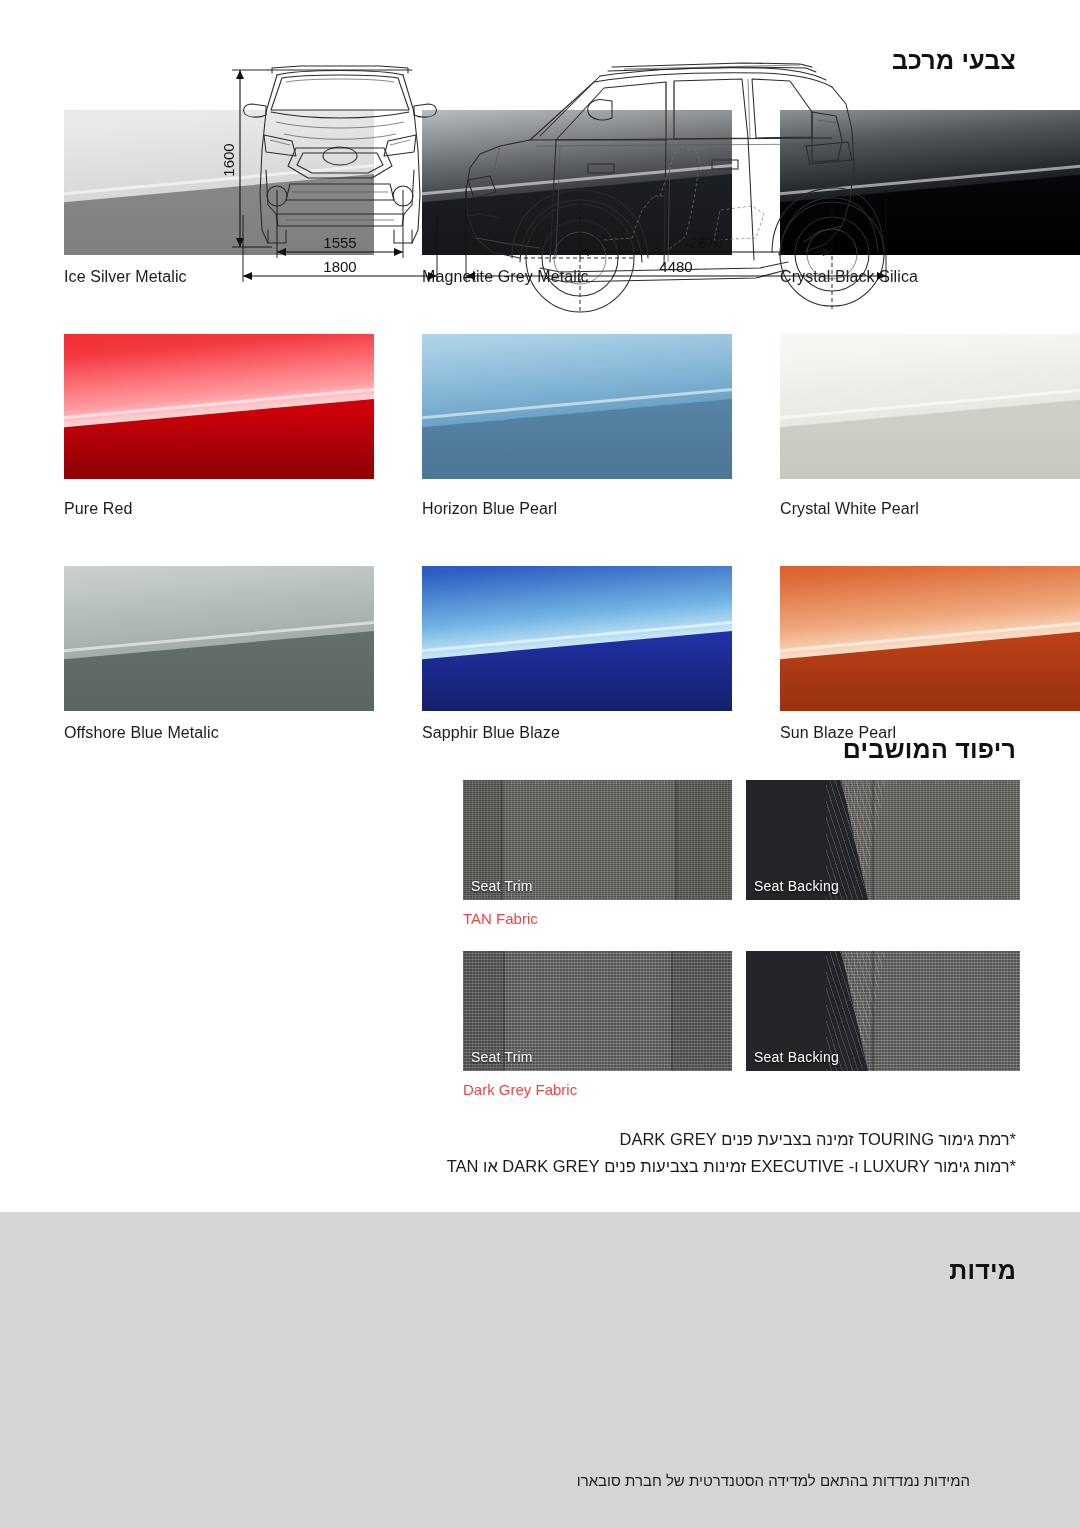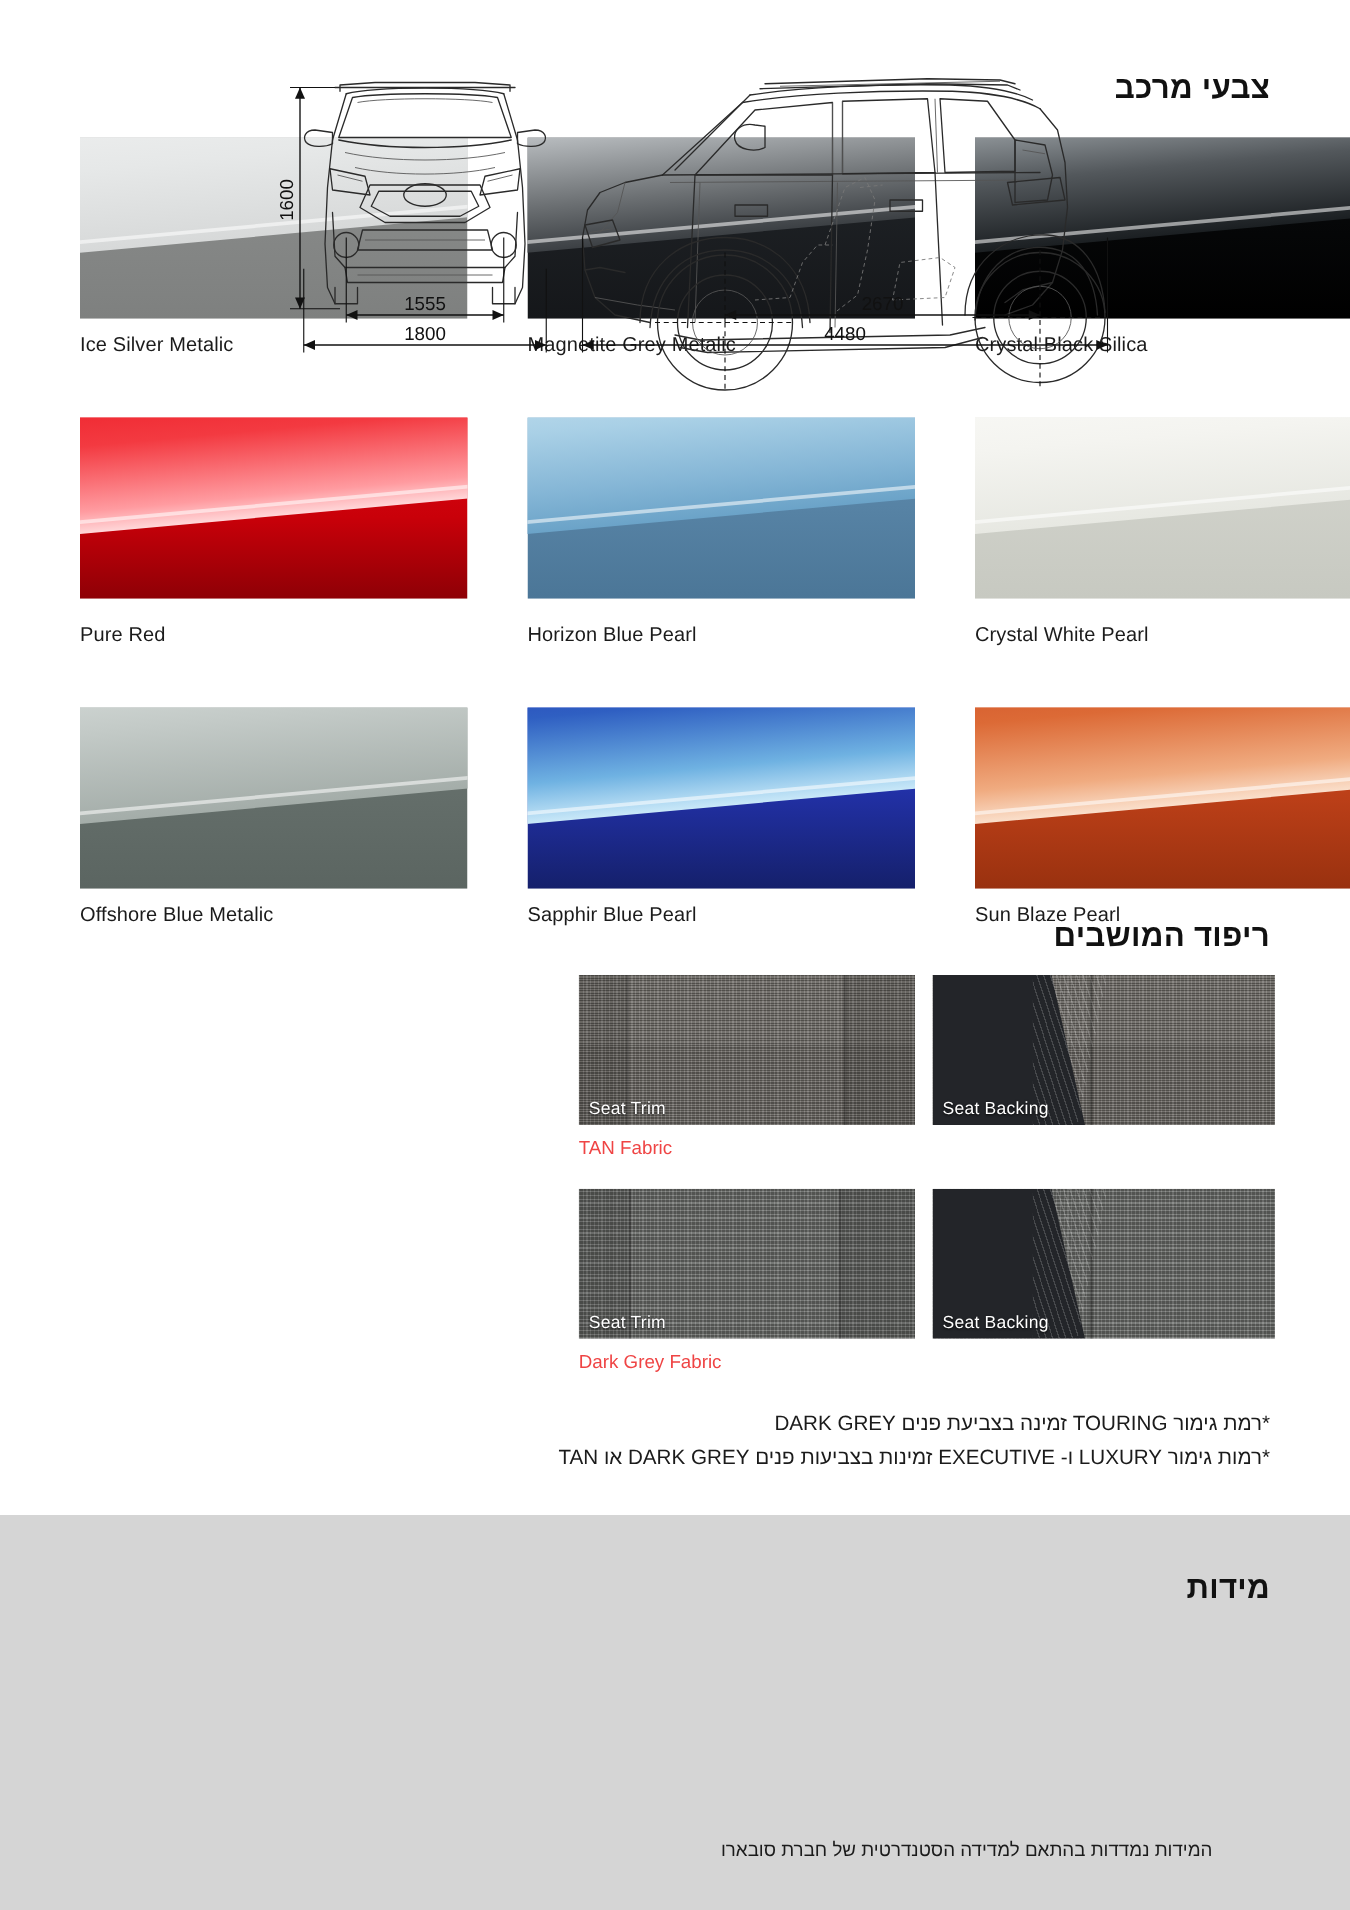--- a/index.html
+++ b/index.html
@@ -23,21 +23,21 @@
   .section-heading {
     position: absolute;
     right: 64px;
     text-align: right;
     direction: rtl;
     font-size: 25px;
     font-weight: bold;
     color: #111111;
     letter-spacing: 0.2px;
   }
-  #heading-colors { top: 56px; }
+  #heading-colors { top: 46px; }
   #heading-upholstery { top: 735px; }
   #heading-dimensions { top: 1256px; font-size: 25px; }
 
   
   .swatch-grid {
     position: absolute;
     left: 64px;
     top: 110px;
     width: 952px;
     display: grid;
@@ -302,21 +302,21 @@
       </div>
       <div class="swatch-label">Offshore Blue Metalic</div>
     </div>
 
     <div class="swatch-cell">
       <div class="swatch">
         <div class="lower" style="background:linear-gradient(180deg,#2b3cc6 0%,#2231a8 45%,#15206b 100%)"></div>
         <div class="upper" style="background:linear-gradient(180deg,#2335b4 0%,#2f5fc2 42%,#6fb2e2 78%,#c9e8f8 100%)"></div>
         <div class="glint"></div>
       </div>
-      <div class="swatch-label">Sapphir Blue Pearl</div>
+      <div class="swatch-label">Sapphir Blue Blaze</div>
     </div>
 
     <div class="swatch-cell">
       <div class="swatch">
         <div class="lower" style="background:linear-gradient(180deg,#d04d20 0%,#bb3f18 50%,#99310f 100%)"></div>
         <div class="upper" style="background:linear-gradient(180deg,#cc4a22 0%,#dc6a36 45%,#f0ab80 82%,#fadfcb 100%)"></div>
         <div class="glint"></div>
       </div>
       <div class="swatch-label">Sun Blaze Pearl</div>
     </div>

